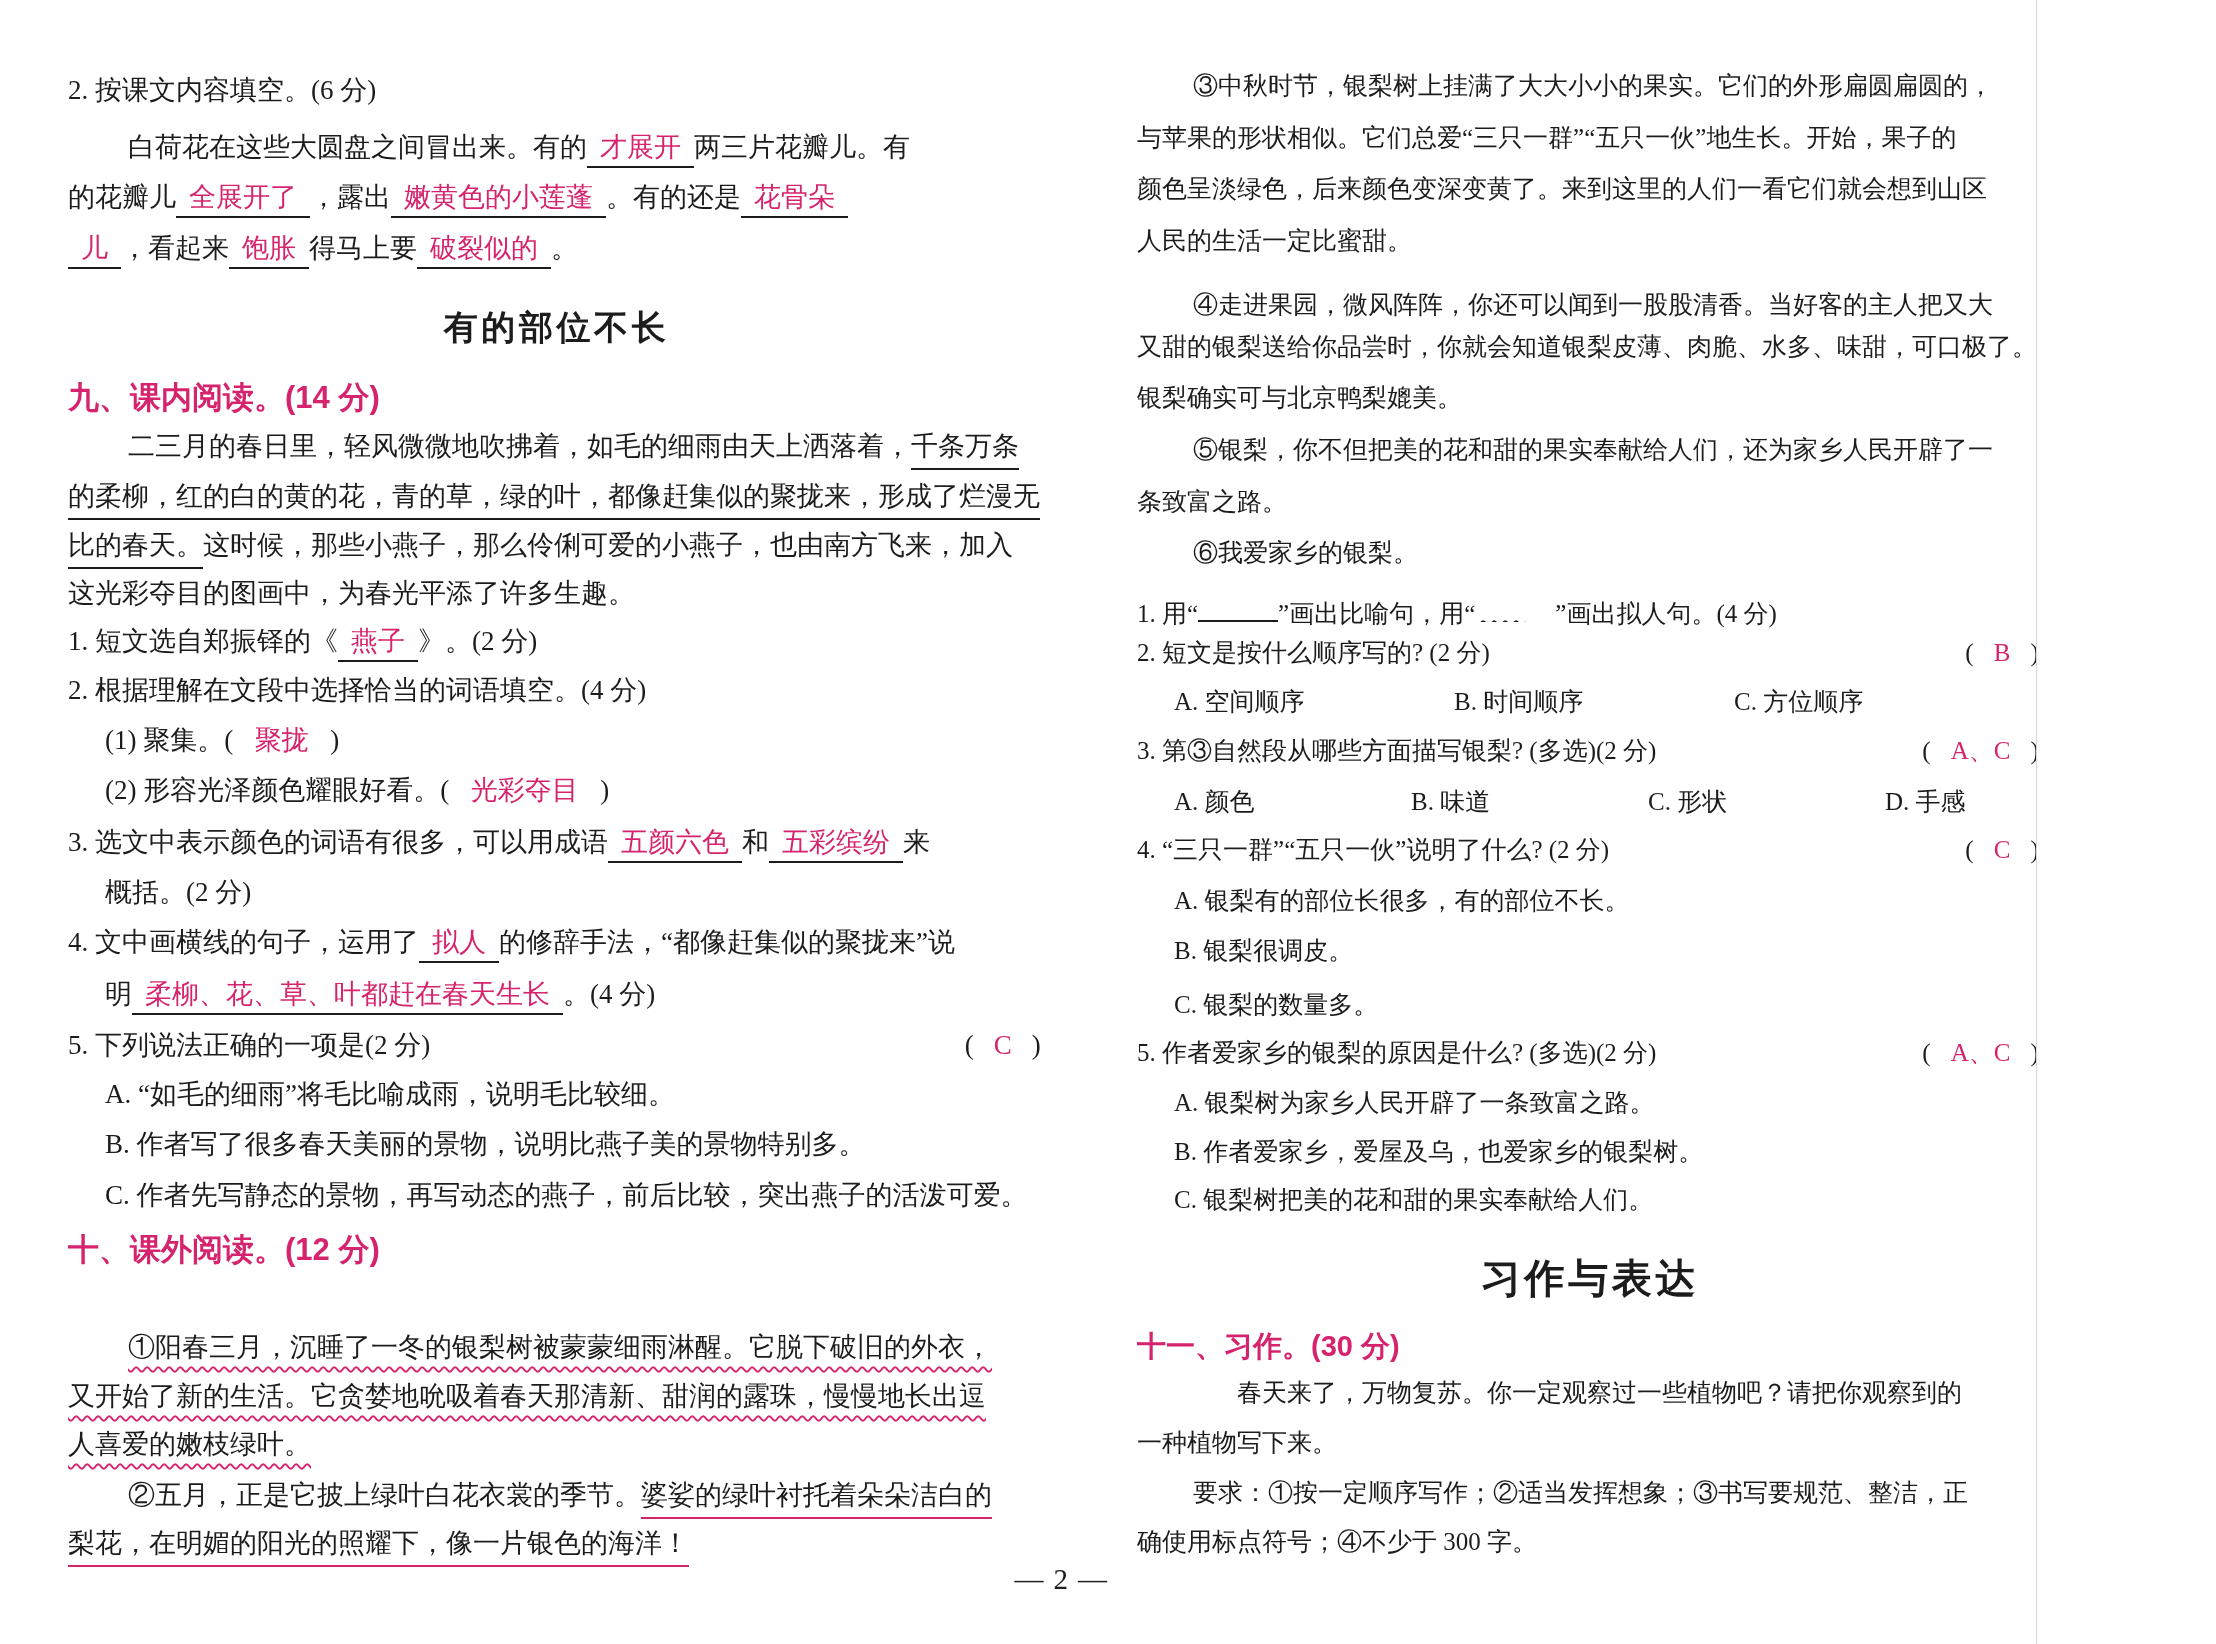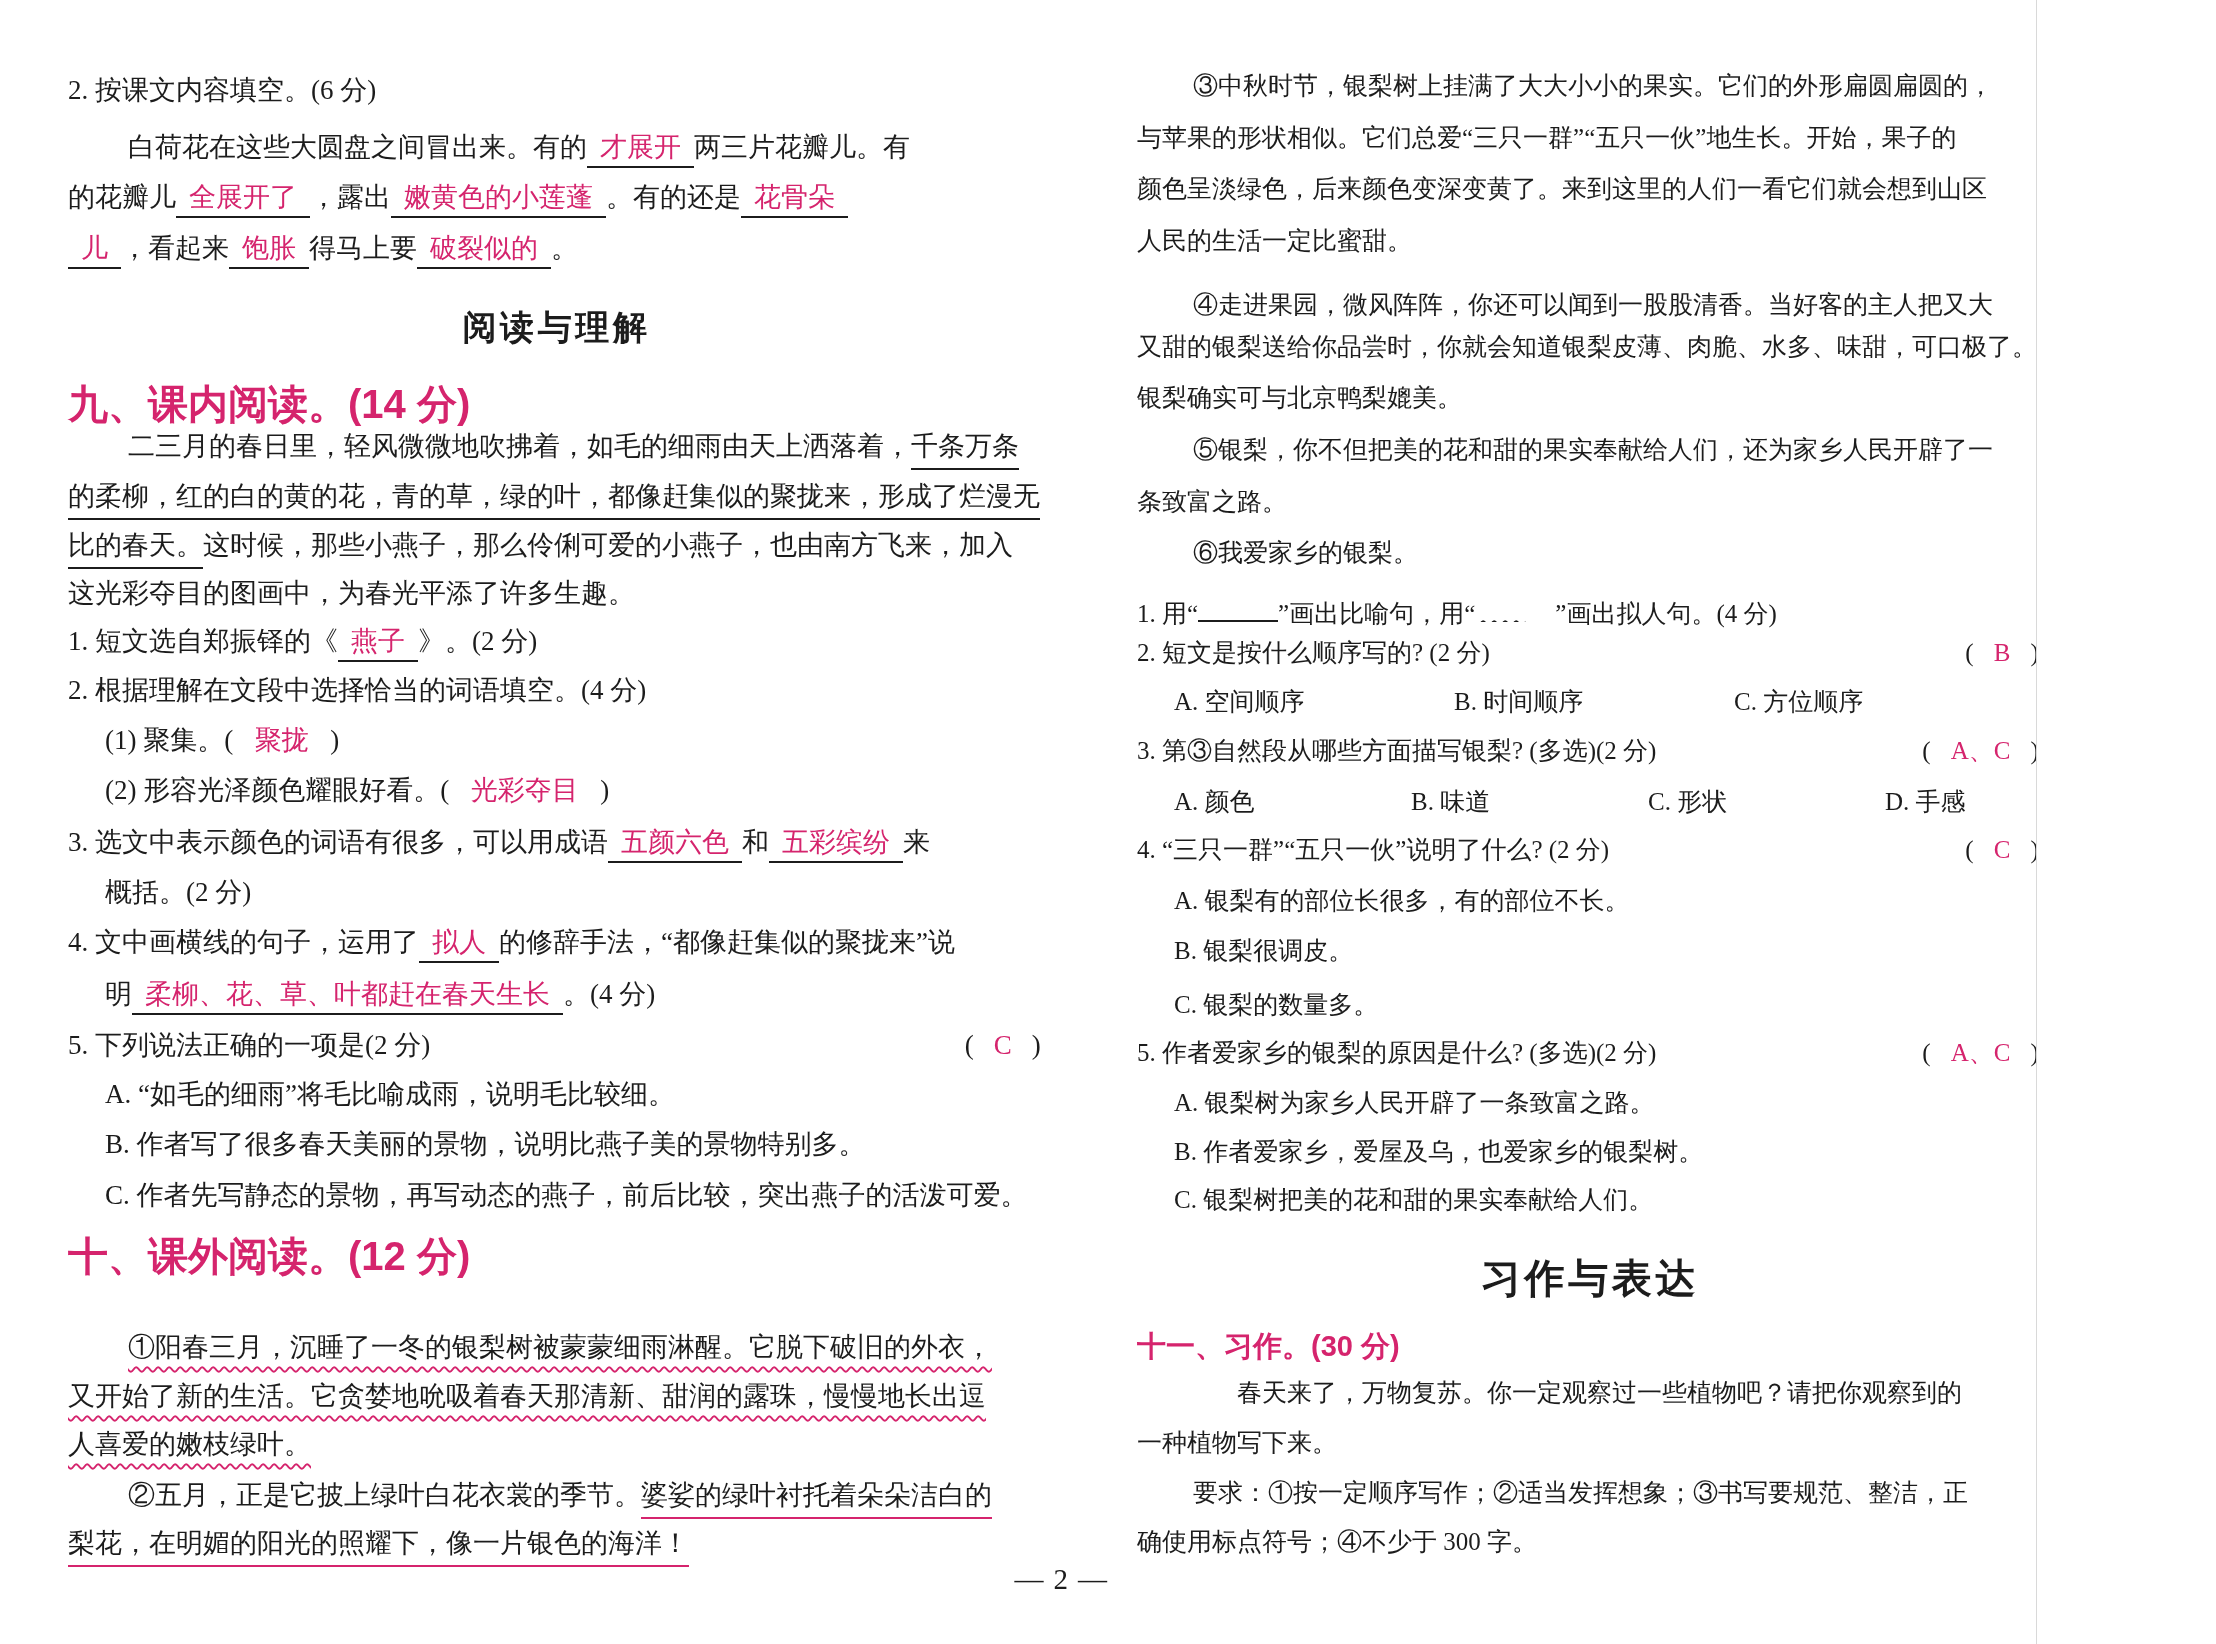--- a/index.html
+++ b/index.html
@@ -17,21 +17,21 @@
     position:absolute; left:0; width:100%; white-space:nowrap; line-height:1.4;
     font-family:"Liberation Serif","DejaVu Serif",serif;
   }
   .b-heading{
     text-align:center; font-family:"Liberation Sans","DejaVu Sans",sans-serif;
     font-weight:700; font-size:34px; letter-spacing:3.6px;
   }
   .col-right .b-heading{ font-size:40px; }
   .b-section{
     color:var(--accent); font-family:"Liberation Sans","DejaVu Sans",sans-serif;
-    font-weight:700; font-size:40px;
+    font-weight:700; font-size:31px;
   }
   .col-right .b-section{ font-size:29px; }
   .b-title{
     text-align:center; font-family:"Liberation Sans","DejaVu Sans",sans-serif;
     font-weight:700; font-size:31px; letter-spacing:1.4px;
   }
 
   .s-p{}
   .s-u   { border-bottom:2.2px solid var(--ink); padding-bottom:6.5px; }
   .s-pw  { text-decoration:underline wavy var(--accent); text-decoration-thickness:2.2px; text-underline-offset:10px; }
@@ -63,21 +63,21 @@
 </style>
 </head>
 <body>
 
 <div class="page">
   <div class="col col-left">
       <div class="block b-body" style="top: 72px;"><span class="s-p">2. 按课文内容填空。(6 分)</span></div>
       <div class="block b-body" style="top: 129px; padding-left: 60px;"><span class="s-p">白荷花在这些大圆盘之间冒出来。有的</span><span class="s-blank">才展开</span><span class="s-p">两三片花瓣儿。有</span></div>
       <div class="block b-body" style="top: 179px;"><span class="s-p">的花瓣儿</span><span class="s-blank">全展开了</span><span class="s-p">，露出</span><span class="s-blank">嫩黄色的小莲蓬</span><span class="s-p">。有的还是</span><span class="s-blank">花骨朵</span></div>
       <div class="block b-body" style="top: 230px;"><span class="s-blank">儿</span><span class="s-p">，看起来</span><span class="s-blank">饱胀</span><span class="s-p">得马上要</span><span class="s-blank">破裂似的</span><span class="s-p">。</span></div>
-      <div class="block b-heading" style="top: 304px;"><span class="s-p">阅读与理解</span></div>
+      <div class="block b-heading" style="top: 304px;"><span class="s-p">有的部位不长</span></div>
       <div class="block b-section" style="top: 376px;"><span class="s-p">九、课内阅读。(14 分)</span></div>
       <div class="block b-body" style="top: 428px; padding-left: 60px;"><span class="s-p">二三月的春日里，轻风微微地吹拂着，如毛的细雨由天上洒落着，</span><span class="s-u">千条万条</span></div>
       <div class="block b-body" style="top: 478px;"><span class="s-u">的柔柳，红的白的黄的花，青的草，绿的叶，都像赶集似的聚拢来，形成了烂漫无</span></div>
       <div class="block b-body" style="top: 527px;"><span class="s-u">比的春天。</span><span class="s-p">这时候，那些小燕子，那么伶俐可爱的小燕子，也由南方飞来，加入</span></div>
       <div class="block b-body" style="top: 575px;"><span class="s-p">这光彩夺目的图画中，为春光平添了许多生趣。</span></div>
       <div class="block b-body" style="top: 623px;"><span class="s-p">1. 短文选自郑振铎的《</span><span class="s-blank">燕子</span><span class="s-p">》。(2 分)</span></div>
       <div class="block b-body" style="top: 672px;"><span class="s-p">2. 根据理解在文段中选择恰当的词语填空。(4 分)</span></div>
       <div class="block b-body" style="top: 722px; padding-left: 37px;"><span class="s-p">(1) 聚集。(</span><span class="s-ansp">聚拢</span><span class="s-p">)</span></div>
       <div class="block b-body" style="top: 772px; padding-left: 37px;"><span class="s-p">(2) 形容光泽颜色耀眼好看。(</span><span class="s-ansp">光彩夺目</span><span class="s-p">)</span></div>
       <div class="block b-body" style="top: 824px;"><span class="s-p">3. 选文中表示颜色的词语有很多，可以用成语</span><span class="s-blank">五颜六色</span><span class="s-p">和</span><span class="s-blank">五彩缤纷</span><span class="s-p">来</span></div>

